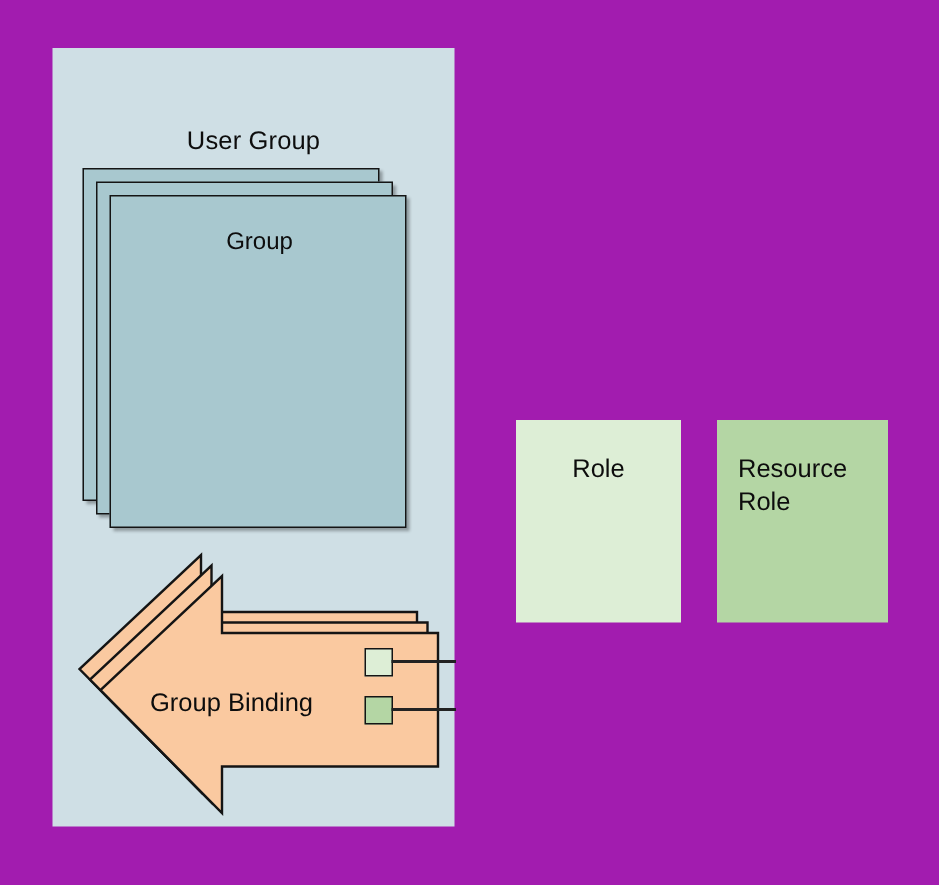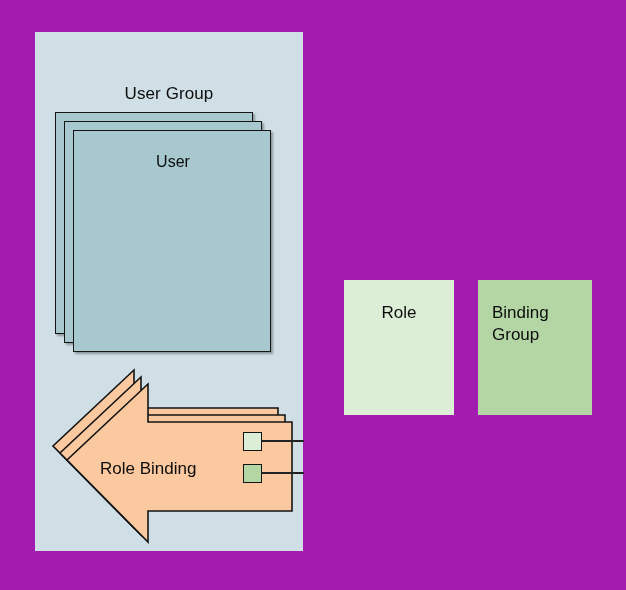--- a/index.html
+++ b/index.html
@@ -168,42 +168,42 @@
 <div id="canvas">
 
   <div class="group-panel">
     <div class="group-title">User Group</div>
   </div>
 
   <div class="user-stack">
     <div class="user-card l1"></div>
     <div class="user-card l2"></div>
     <div class="user-card l3">
-      <div class="user-label">User</div>
+      <div class="user-label">Group</div>
     </div>
   </div>
 
   <div class="rb-stack">
     <svg class="rb-arrow l1" viewBox="0 0 230 162">
       <polygon points="86,4 86,42 230,42 230,131 86,131 86,162 5,80"></polygon>
     </svg>
     <svg class="rb-arrow l2" viewBox="0 0 230 162">
       <polygon points="86,4 86,42 230,42 230,131 86,131 86,162 5,80"></polygon>
     </svg>
     <svg class="rb-arrow l3" viewBox="0 0 230 162">
       <polygon points="86,4 86,42 230,42 230,131 86,131 86,162 5,80"></polygon>
     </svg>
-    <div class="rb-label">Role Binding</div>
+    <div class="rb-label">Group Binding</div>
   </div>
 
   <div class="port role-port"></div>
   <div class="port resource-port"></div>
   <div class="connector c1"></div>
   <div class="connector c2"></div>
 
   <div class="entity entity-role">
     <div class="entity-label">Role</div>
   </div>
   <div class="entity entity-resource">
-    <div class="entity-label">Binding Group</div>
+    <div class="entity-label">Resource Role</div>
   </div>
 
 </div>
 
 </body></html>

